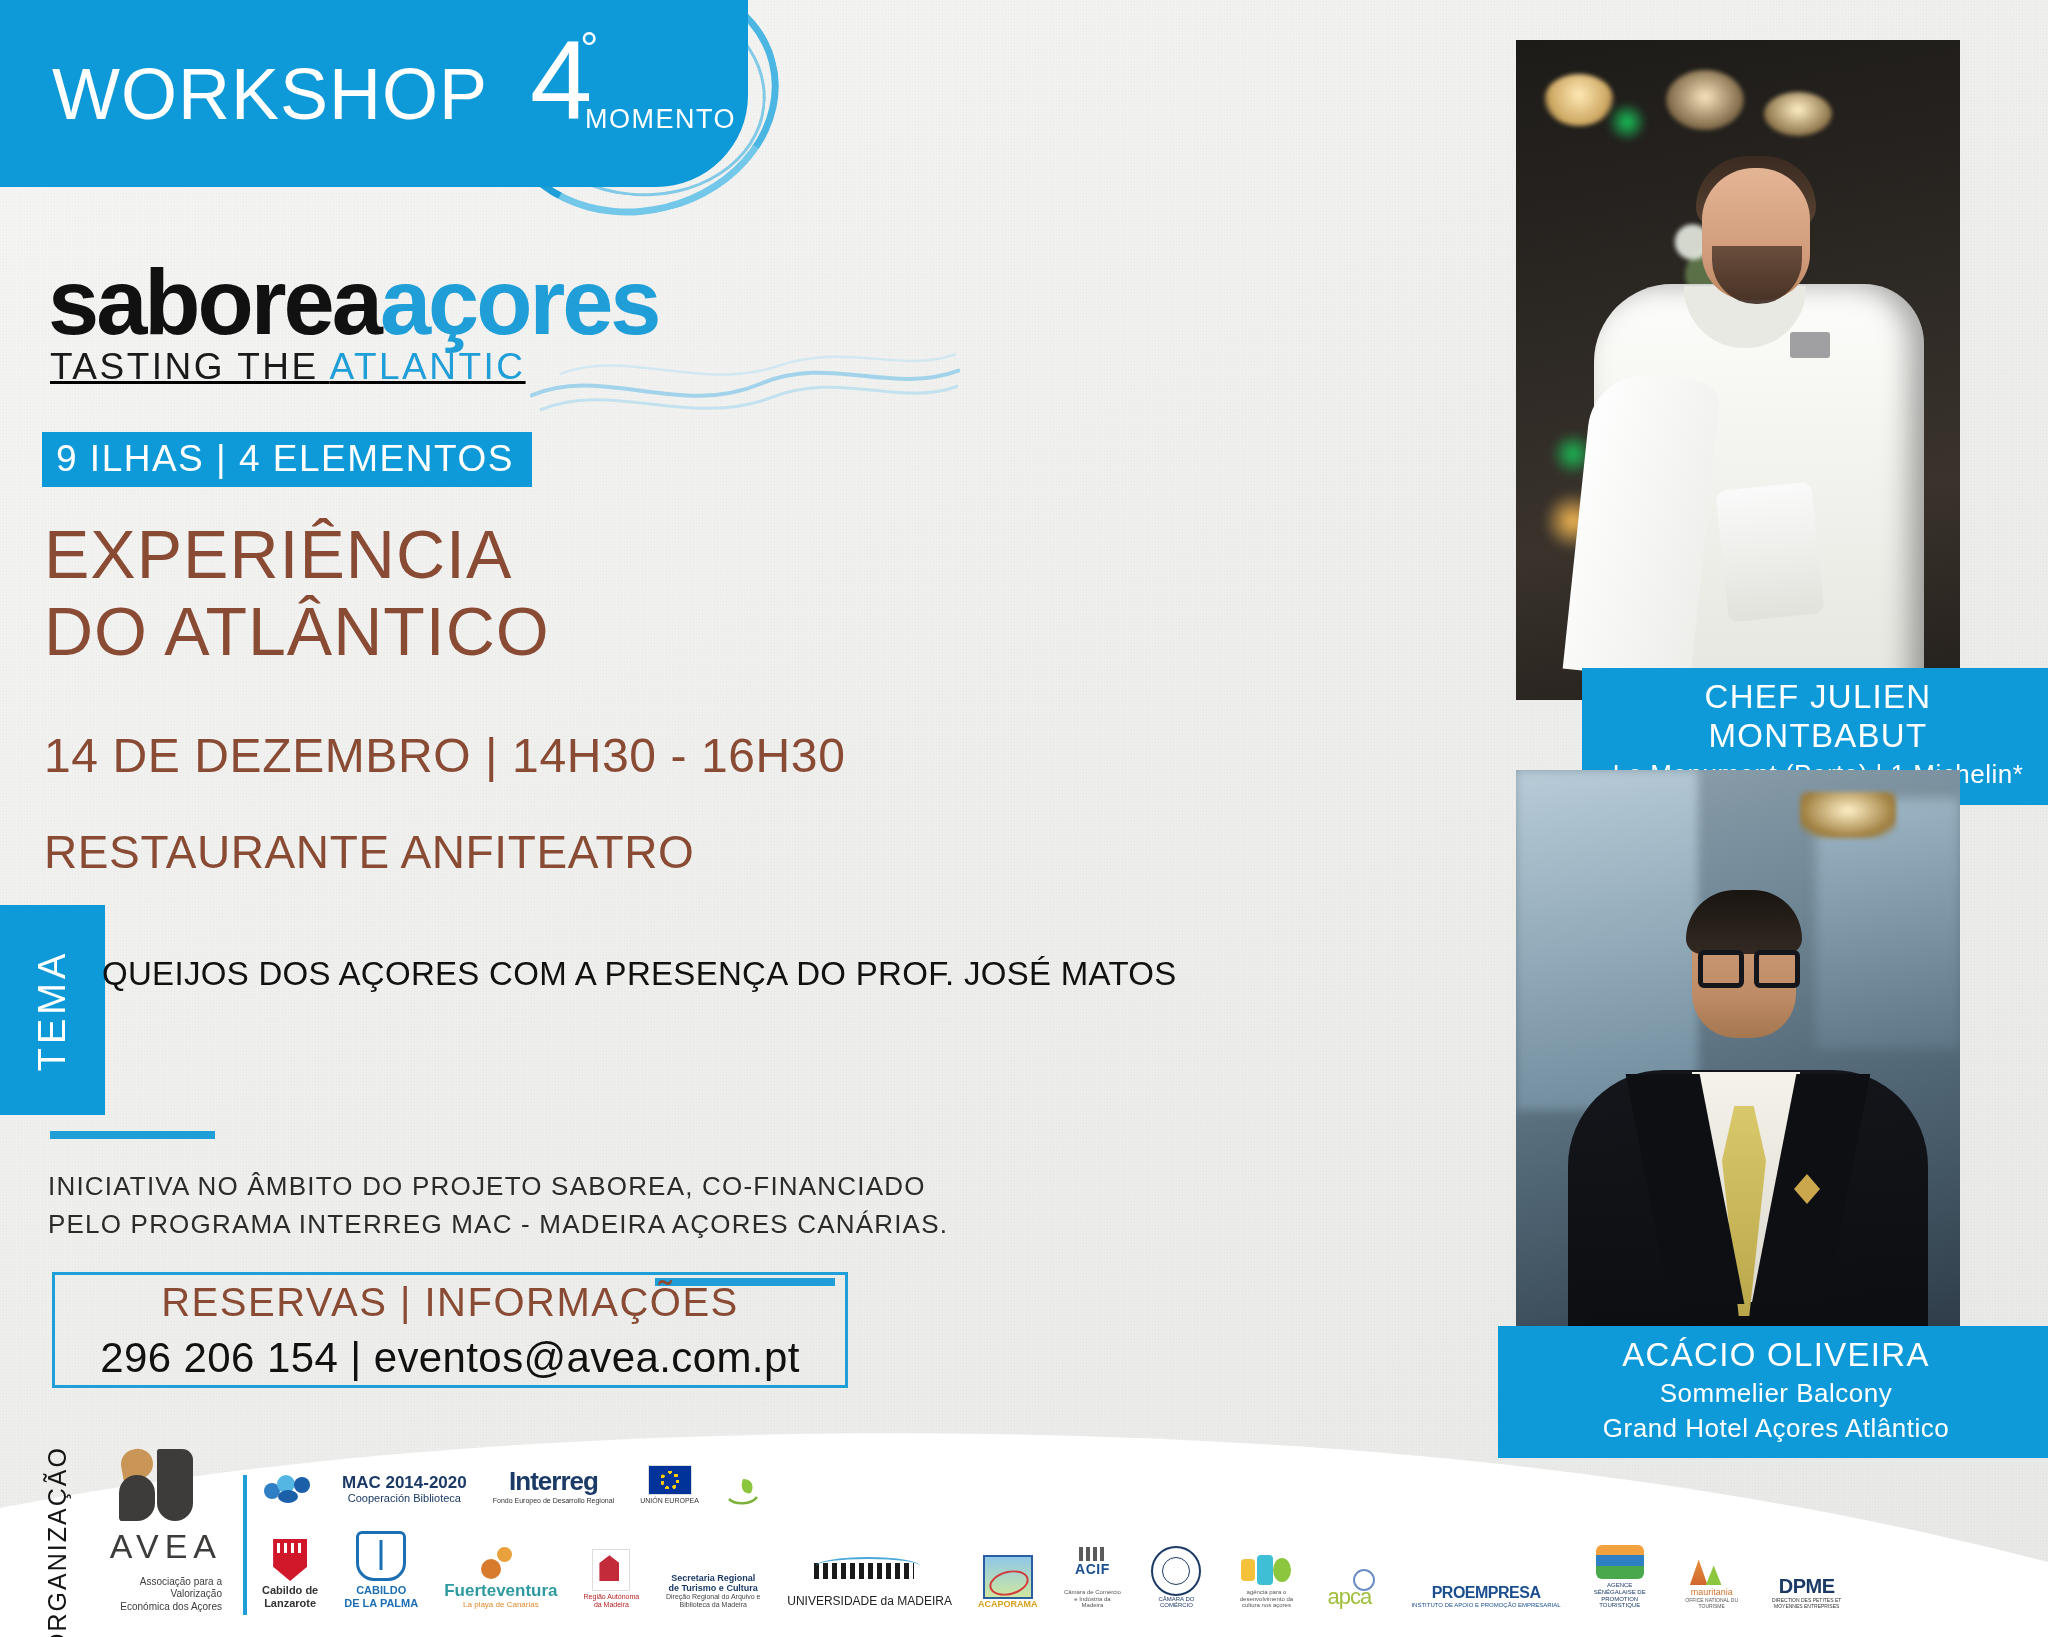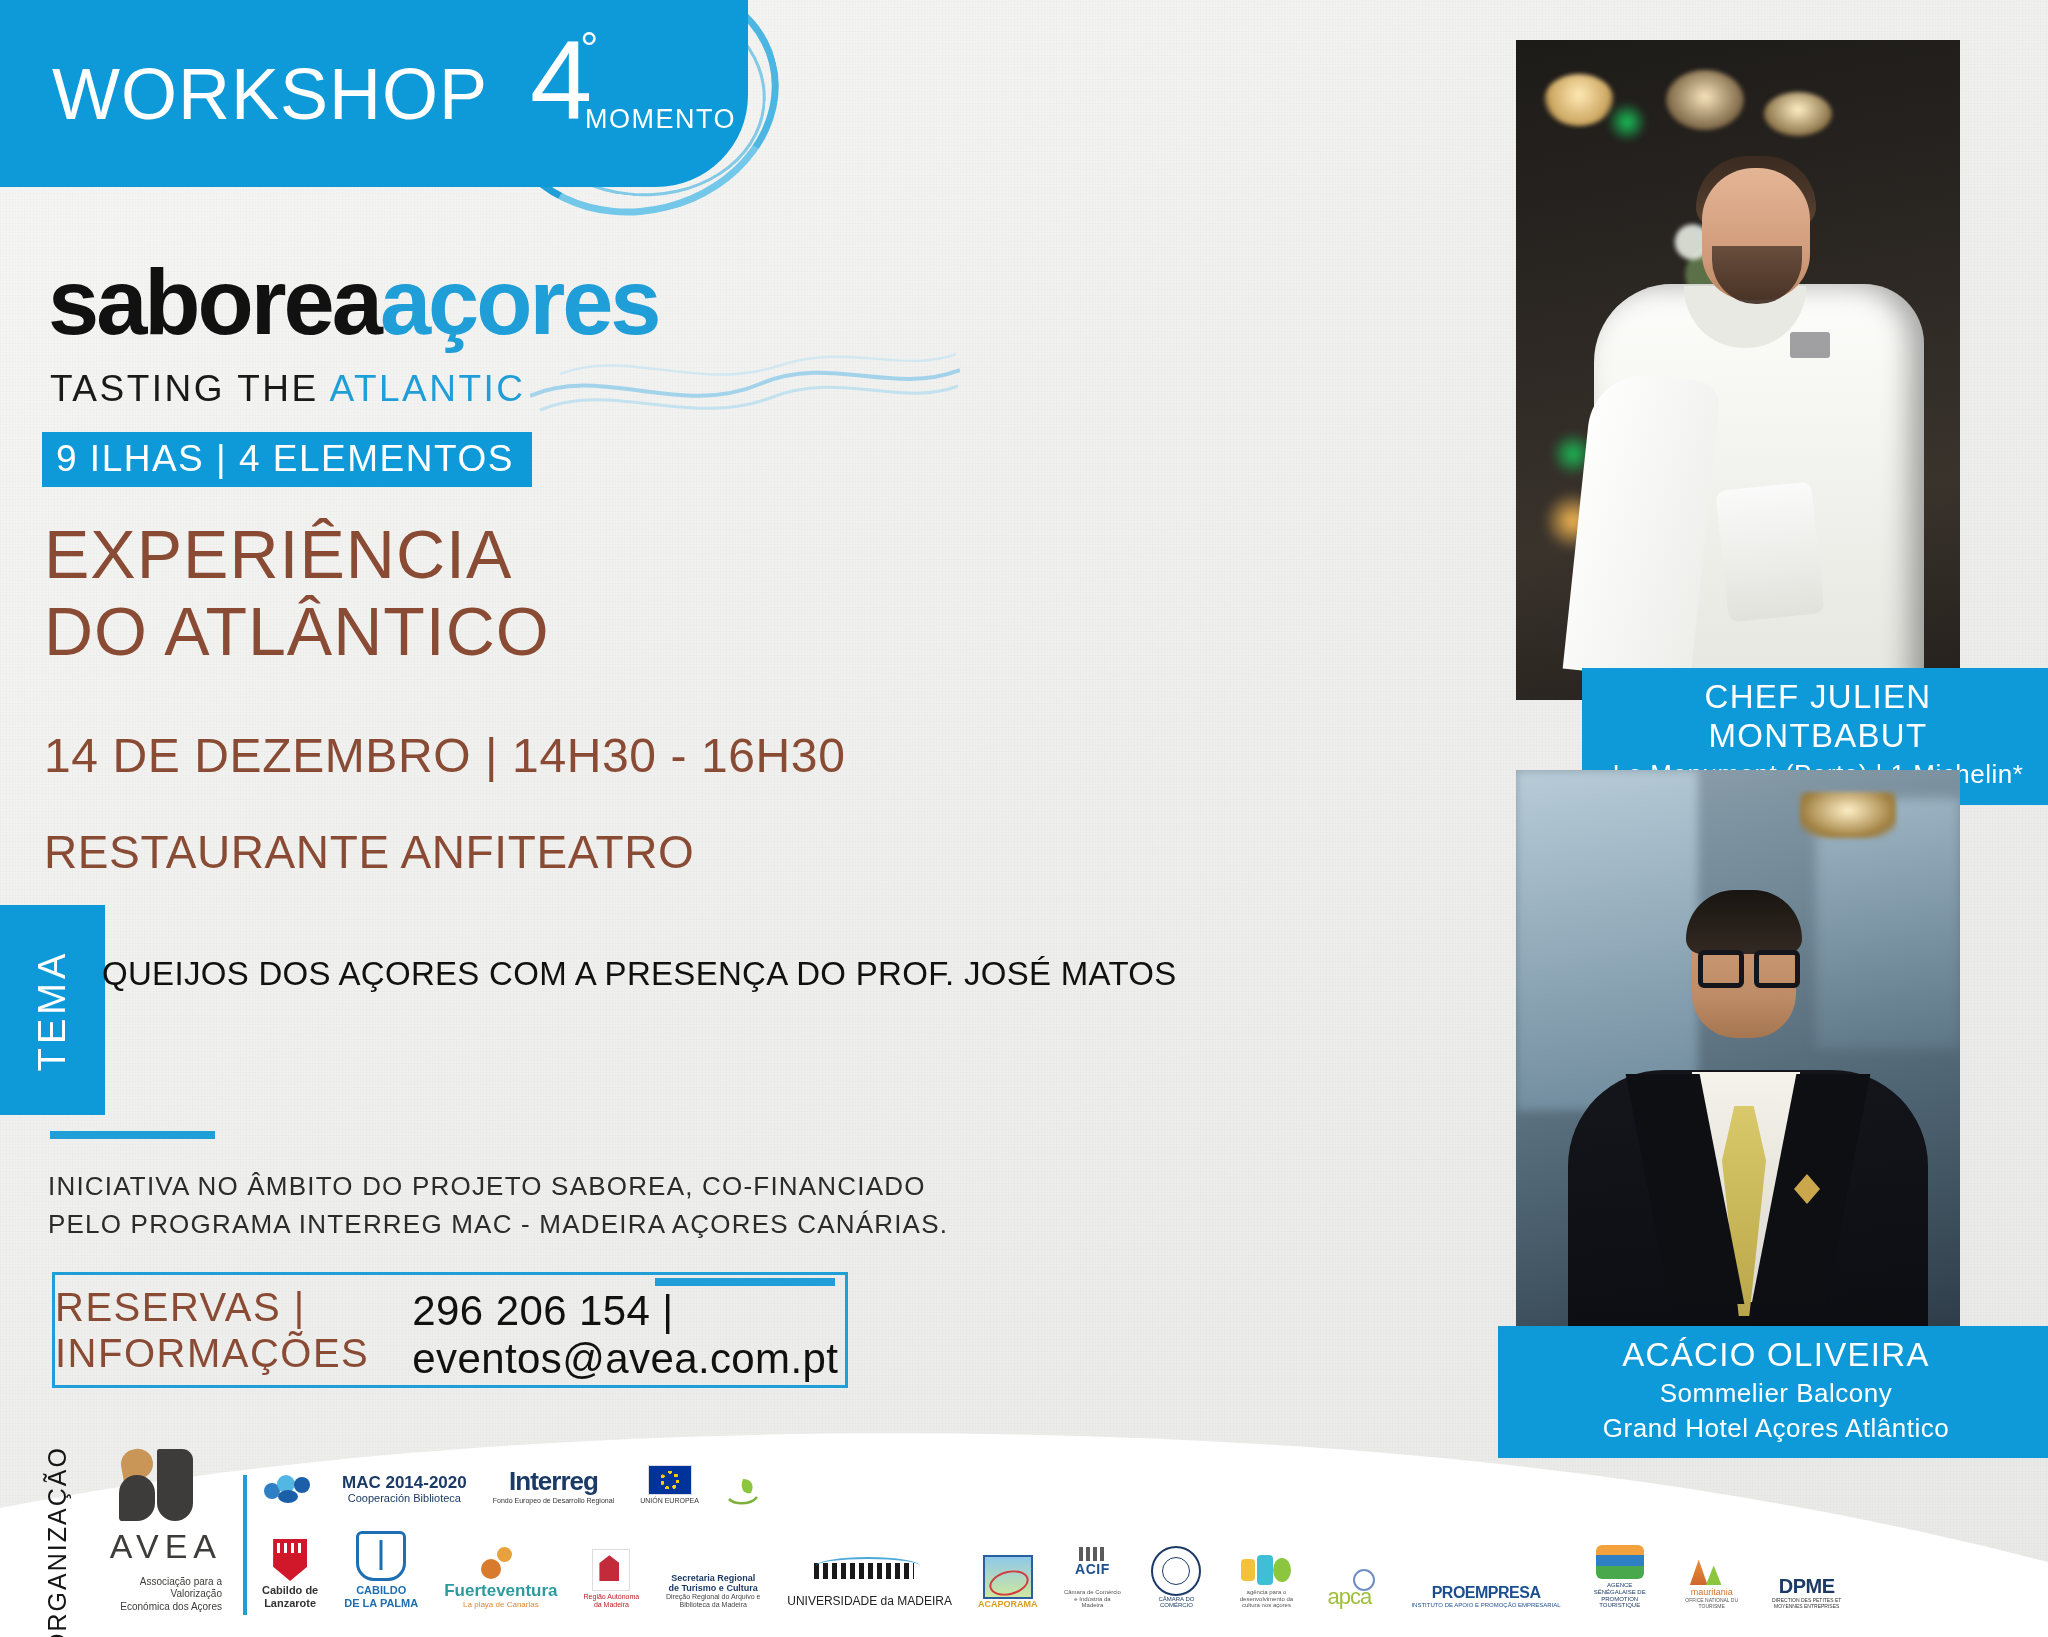--- a/index.html
+++ b/index.html
@@ -61,22 +61,22 @@
 
   
   .brand{
     position:absolute;left:48px;top:256px;
     font-size:92px;font-weight:bold;letter-spacing:-3px;line-height:1;
     white-space:nowrap;
   }
   .brand .b1{color:#111111;}
   .brand .b2{color:#1f9ed8;}
   .tagline{
-    position:absolute;left:50px;top:370px;
-    font-size:37px;letter-spacing:2.5px;line-height:1;white-space:nowrap;
+    position:absolute;left:50px;top:348px;
+    font-size:37px;letter-spacing:2.5px;line-height:1;white-space:nowrap;text-decoration:underline;
   }
   .tagline .t1{color:#1a1a1a;}
   .tagline .t2{color:#1f9ed8;}
   .wave{
     position:absolute;left:530px;top:340px;width:430px;height:90px;z-index:0;
     opacity:.85;
   }
 
   
   .strip{
@@ -127,21 +127,21 @@
 
   .finance{
     position:absolute;left:48px;top:1168px;
     color:#2b2b2b;font-size:26px;line-height:1.45;letter-spacing:1.2px;
   }
 
   
   .resbox{
     position:absolute;left:52px;top:1272px;width:790px;height:110px;
     border:3px solid #1f9ed8;background:transparent;
-    display:flex;flex-direction:row;align-items:center;justify-content:center;
+    display:flex;flex-direction:column;align-items:center;justify-content:center;
   }
   .res-title{color:#8a4b35;font-size:40px;letter-spacing:1.5px;line-height:1.15;}
   .res-sub{color:#111;font-size:42px;letter-spacing:.4px;margin-top:9px;}
 
   
   .photo{
     position:absolute;overflow:hidden;background:#222;
   }
   .photo1{left:1516px;top:40px;width:444px;height:660px;}
   .photo2{left:1516px;top:770px;width:444px;height:580px;}

